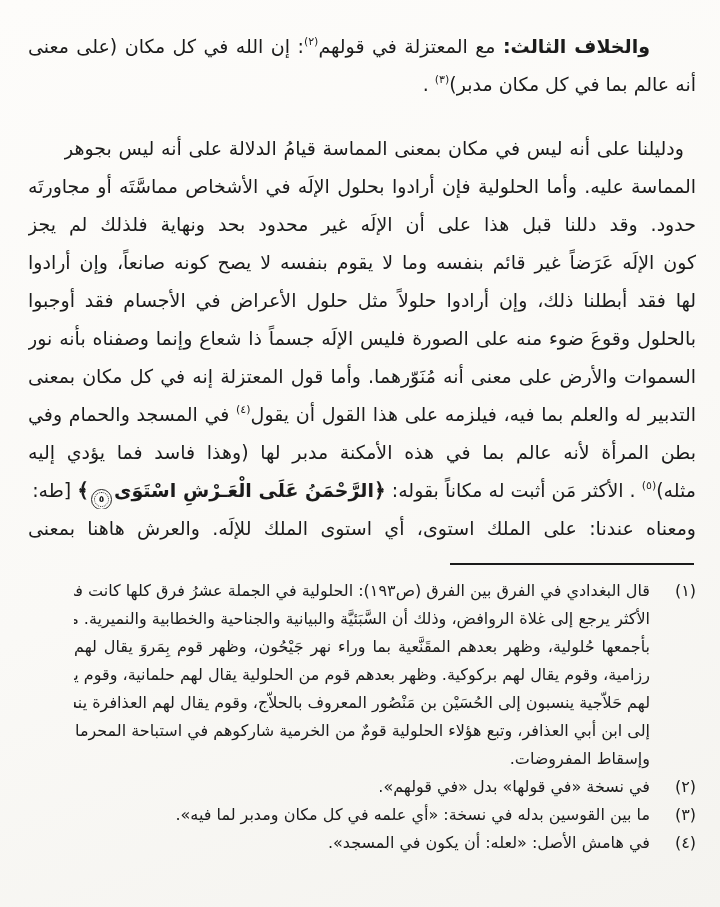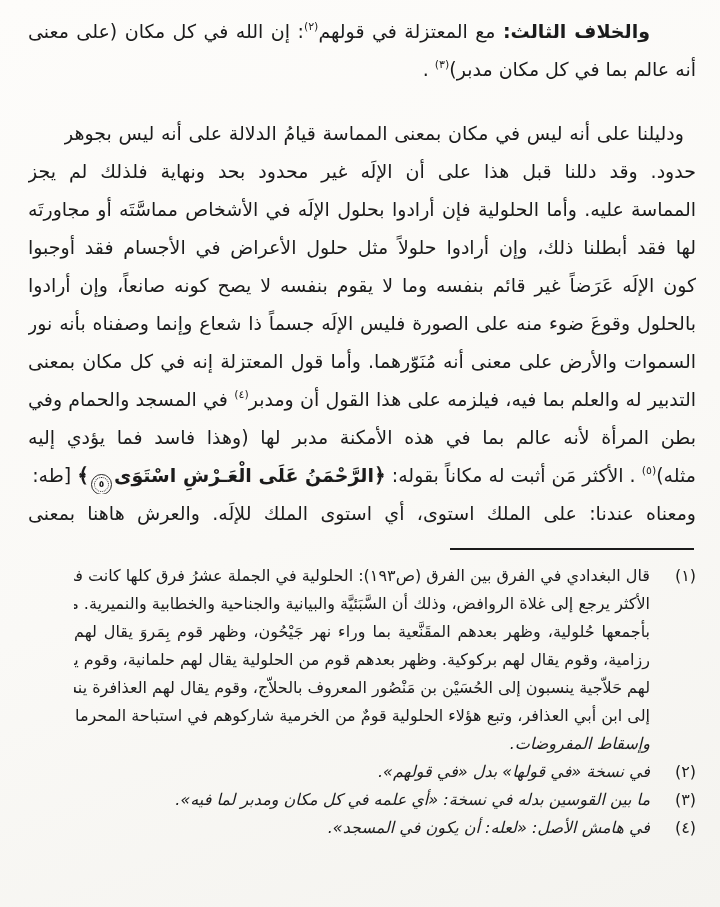--- a/index.html
+++ b/index.html
@@ -16,21 +16,21 @@
     background: linear-gradient(160deg, #fdfcfa 0%, #faf9f6 55%, #f4f3ef 100%);
     padding: 12px 24px 0 28px;
   }
   
   .line {
     height: 38px; line-height: 38px; font-size: 19px;
     text-align: justify; text-align-last: justify; text-justify: inter-word;
     white-space: nowrap; overflow: hidden;
   }
   .line.last { text-align: center; text-align-last: right; }
-  .indent-lg { text-indent: 46px; }
+  .indent-lg { text-indent: 46px; margin-top: 15px; }
   .indent-sm { text-indent: 12px; margin-left: 36px; }
   .p2 { margin-top: 26px; }
   .bold { font-weight: bold; }
   sup.fnmark {
     font-size: 11px; line-height: 0; vertical-align: 8px;
   }
   
   .verse { font-weight: bold; }
   .bracket { font-weight: bold; font-size: 20px; }
   .ayah {
@@ -56,43 +56,43 @@
   .fn-num {
     flex: none; width: 34px; margin-left: 12px;
     font-size: 16px; line-height: 28px; text-align: right;
   }
   .fn-text { flex: 1; min-width: 0; }
   .fn-line {
     height: 28px; line-height: 28px; font-size: 16px;
     text-align: justify; text-align-last: justify; text-justify: inter-word;
     white-space: nowrap; overflow: hidden;
   }
-  .fn-line.start { text-align: left; text-align-last: right; font-style: italic; }
+  .fn-line.start { text-align: left; text-align-last: right; }
 </style>
 </head>
 <body>
 
 <div class="page">
 
   <div class="main">
 
     <div class="para p1">
       <div class="line indent-lg"><span class="bold">والخلاف الثالث:</span><span> مع المعتزلة في قولهم</span><sup class="fnmark">(٢)</sup><span>: إن الله في كل مكان (على معنى</span></div>
       <div class="line last"><span>أنه عالم بما في كل مكان مدبر)</span><sup class="fnmark">(٣)</sup><span> .</span></div>
     </div>
 
     <div class="para p2">
       <div class="line indent-sm">ودليلنا على أنه ليس في مكان بمعنى المماسة قيامُ الدلالة على أنه ليس بجوهر</div>
+      <div class="line">المماسة عليه. وأما الحلولية فإن أرادوا بحلول الإلَه في الأشخاص مماسَّتَه أو مجاورتَه</div>
       <div class="line">حدود. وقد دللنا قبل هذا على أن الإلَه غير محدود بحد ونهاية فلذلك لم يجز</div>
-      <div class="line">المماسة عليه. وأما الحلولية فإن أرادوا بحلول الإلَه في الأشخاص مماسَّتَه أو مجاورتَه</div>
+      <div class="line">كون الإلَه عَرَضاً غير قائم بنفسه وما لا يقوم بنفسه لا يصح كونه صانعاً، وإن أرادوا</div>
       <div class="line">لها فقد أبطلنا ذلك، وإن أرادوا حلولاً مثل حلول الأعراض في الأجسام فقد أوجبوا</div>
-      <div class="line">كون الإلَه عَرَضاً غير قائم بنفسه وما لا يقوم بنفسه لا يصح كونه صانعاً، وإن أرادوا</div>
       <div class="line">بالحلول وقوعَ ضوء منه على الصورة فليس الإلَه جسماً ذا شعاع وإنما وصفناه بأنه نور</div>
       <div class="line">السموات والأرض على معنى أنه مُنَوّرهما. وأما قول المعتزلة إنه في كل مكان بمعنى</div>
-      <div class="line"><span>التدبير له والعلم بما فيه، فيلزمه على هذا القول أن ومدبر</span><sup class="fnmark">(٤)</sup><span> في المسجد والحمام وفي</span></div>
+      <div class="line"><span>التدبير له والعلم بما فيه، فيلزمه على هذا القول أن يقول</span><sup class="fnmark">(٤)</sup><span> في المسجد والحمام وفي</span></div>
       <div class="line">بطن المرأة لأنه عالم بما في هذه الأمكنة مدبر لها (وهذا فاسد فما يؤدي إليه</div>
       <div class="line"><span>مثله)</span><sup class="fnmark">(٥)</sup><span> . الأكثر مَن أثبت له مكاناً بقوله: </span><span class="bracket">﴿</span><span class="verse">الرَّحْمَنُ عَلَى الْعَـرْشِ اسْتَوَى</span><span class="ayah">
             <span class="ayah-inner">٥</span>
           </span><span class="bracket">﴾</span><span> [طه: ٥]</span></div>
       <div class="line">ومعناه عندنا: على الملك استوى، أي استوى الملك للإلَه. والعرش هاهنا بمعنى</div>
     </div>
 
   </div>
 
   <div class="fn-rule"></div>

